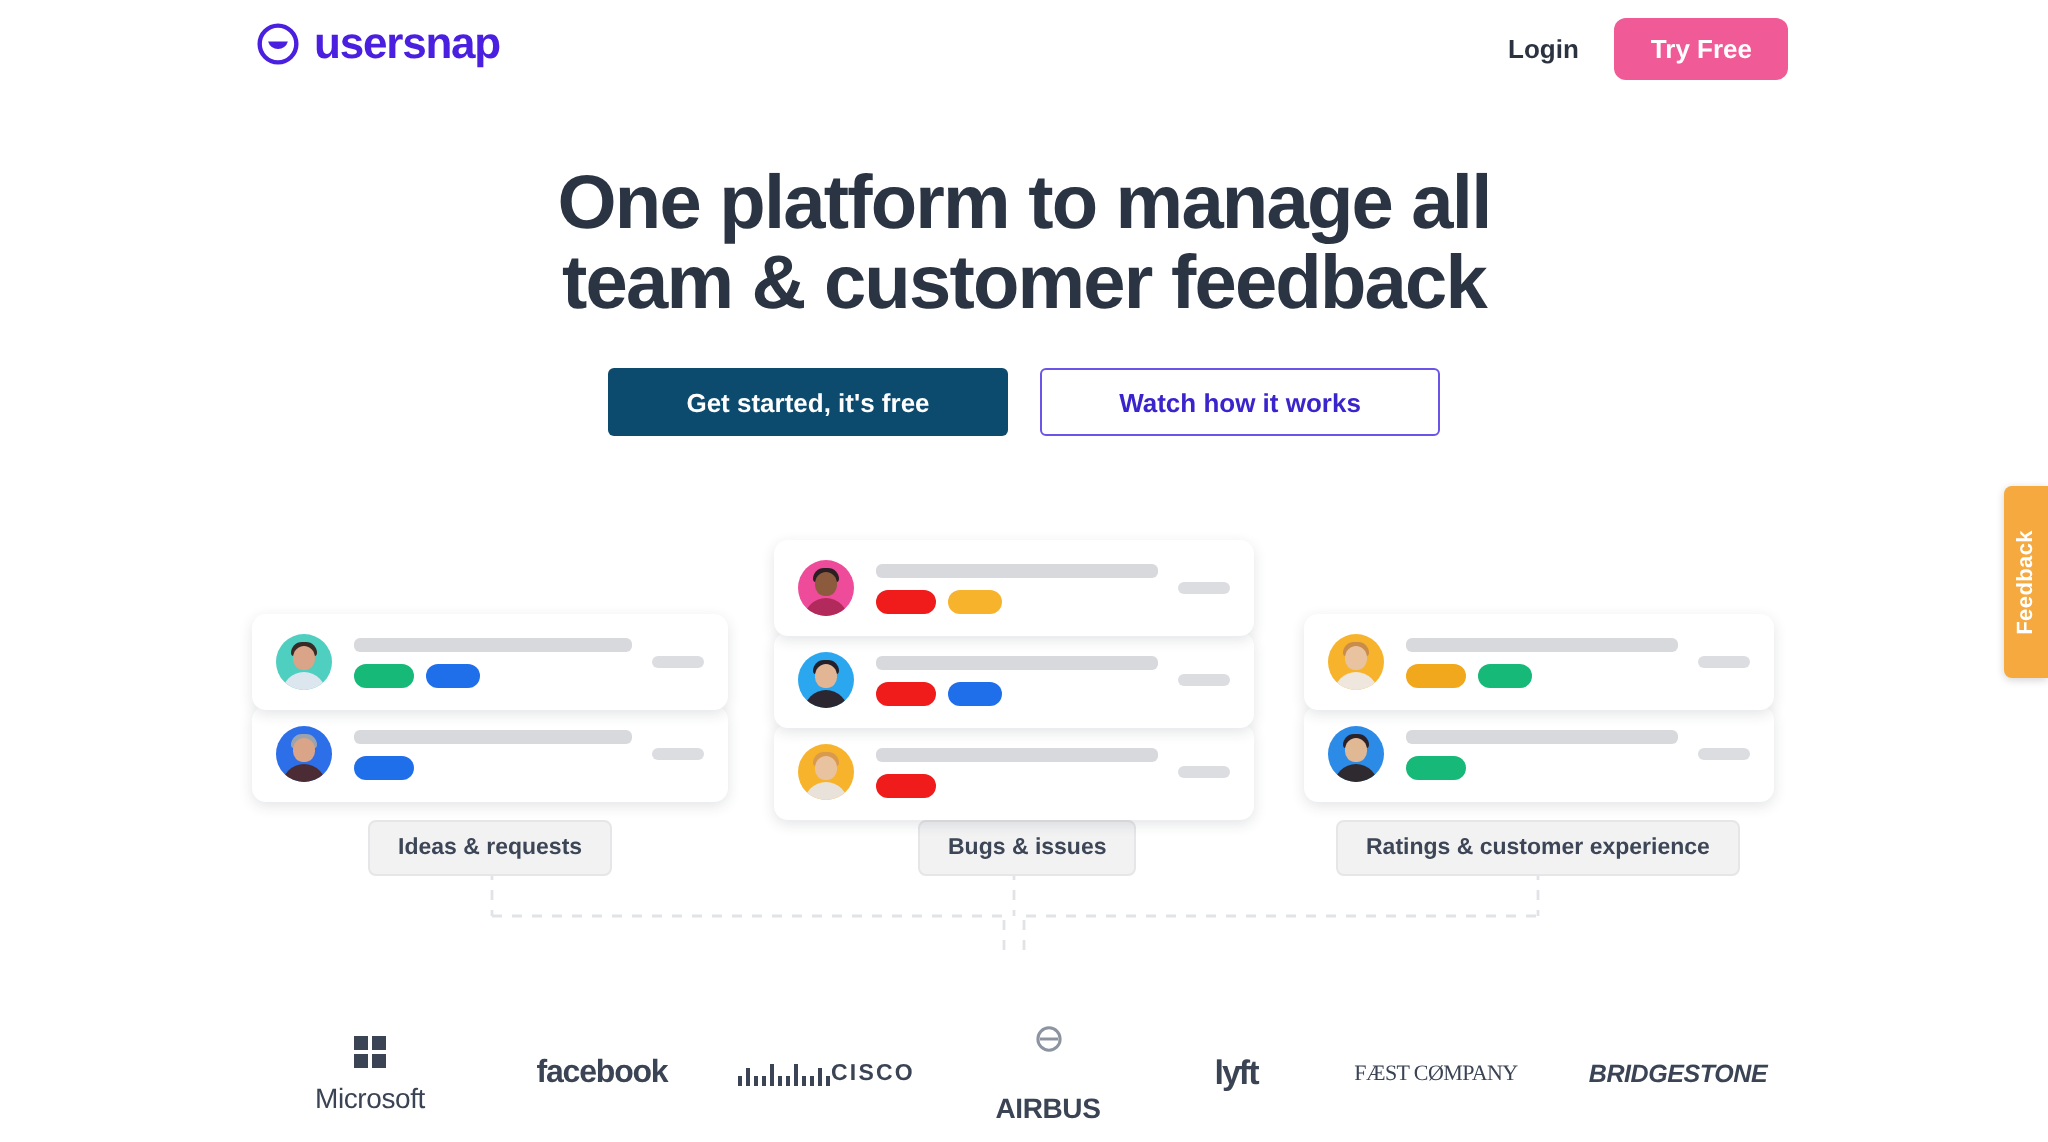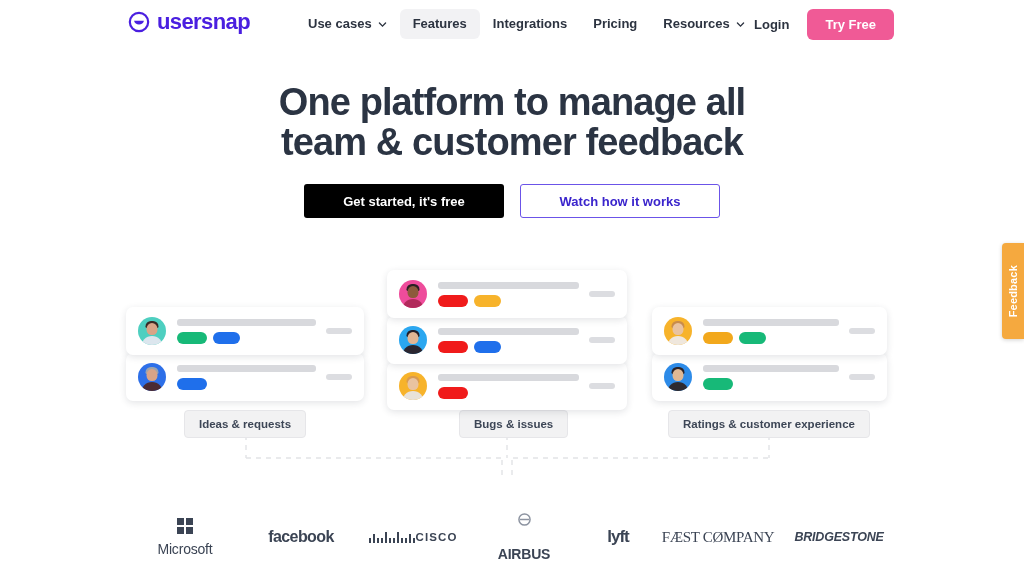--- a/index.html
+++ b/index.html
@@ -56,21 +56,21 @@
     position: absolute; top: 82px; left: 0; width: 1024px;
     text-align: center; font-size: 38px; font-weight: bold;
     color: #2B3443; line-height: 40px; letter-spacing: -0.9px;
   }
   .hero-title .l2 { display:block; }
   .cta-row {
     position: absolute; top: 184px; left: 0; width: 1024px;
     display: flex; justify-content: center; gap: 16px;
   }
   .btn-primary {
-    width: 200px; height: 34px; background: #000000; color: #fff;
+    width: 200px; height: 34px; background: #0c4a6e; color: #fff;
     font-size: 13px; font-weight: bold; border: none; border-radius: 3px;
     cursor: pointer; font-family: inherit; text-align: center;
   }
   .btn-secondary {
     width: 200px; height: 34px; background: #fff; color: #3A24CC;
     font-size: 13px; font-weight: bold; border: 1px solid #6B54E8;
     border-radius: 3px; cursor: pointer; font-family: inherit;
   }
 
   
@@ -148,61 +148,38 @@
   .ms-grid { display: grid; grid-template-columns: 7px 7px; grid-template-rows: 7px 7px; gap: 2px; }
   .ms-grid i { display: block; background: #3B4454; }
   .ms-txt { font-size: 14px; font-weight: 400; letter-spacing: -0.2px; }
   .logo-fb { width: 112px; font-size: 16px; font-weight: bold; letter-spacing: -0.6px; }
   .logo-cisco { width: 112px; flex-direction: row; gap: 1px; }
   .cisco-bars { display: flex; align-items: flex-end; gap: 2px; height: 11px; }
   .cisco-bars i { width: 2px; background: #3B4454; display: block; }
   .cisco-txt { font-size: 11.5px; font-weight: bold; letter-spacing: 1.1px; }
   .logo-airbus { width: 110px; gap: 20px; font-size: 14px; font-weight: bold; letter-spacing: -0.2px; }
   .logo-lyft { width: 78px; font-size: 17px; font-weight: bold; letter-spacing: -1px; }
-  .logo-fastco { width: 122px; font-size: 15px; letter-spacing: -0.3px; font-family: "Liberation Serif", serif; }
+  .logo-fastco { width: 122px; font-size: 11px; letter-spacing: -0.3px; font-family: "Liberation Serif", serif; }
   .logo-bridgestone { width: 120px; font-size: 12.5px; font-weight: bold; font-style: italic; letter-spacing: -0.2px; }
 </style>
 </head>
 <body>
 
 <div class="page">
 
   <div class="nav">
 
     <div class="brand">
       <svg class="brand-mark" viewBox="0 0 24 24">
         <circle cx="12" cy="12" r="10" fill="none" stroke="#4A1FE0" stroke-width="2.4"></circle>
         <path d="M6.6 10.6a5.6 5.6 0 0 0 10.8 0z" fill="#4A1FE0"></path>
       </svg>
       <div class="brand-name">usersnap</div>
     </div>
 
-    <div class="nav-links">
-      <div class="nav-item">
-        <span>Use cases</span>
-        <svg class="caret" viewBox="0 0 10 10">
-          <path d="M1.6 3.4L5 6.8l3.4-3.4" fill="none" stroke="#2C3340" stroke-width="1.5" stroke-linecap="round"></path>
-        </svg>
-      </div>
-      <div class="nav-item active">
-        <span>Features</span>
-      </div>
-      <div class="nav-item">
-        <span>Integrations</span>
-      </div>
-      <div class="nav-item">
-        <span>Pricing</span>
-      </div>
-      <div class="nav-item">
-        <span>Resources</span>
-        <svg class="caret" viewBox="0 0 10 10">
-          <path d="M1.6 3.4L5 6.8l3.4-3.4" fill="none" stroke="#2C3340" stroke-width="1.5" stroke-linecap="round"></path>
-        </svg>
-      </div>
-    </div>
 
     <div class="nav-right">
       <div class="login-link">Login</div>
       <button class="btn-tryfree">Try Free</button>
     </div>
   </div>
 
   <div class="hero-title">
     <span class="l1">One platform to manage all</span>
     <span class="l2">team &amp; customer feedback</span>

